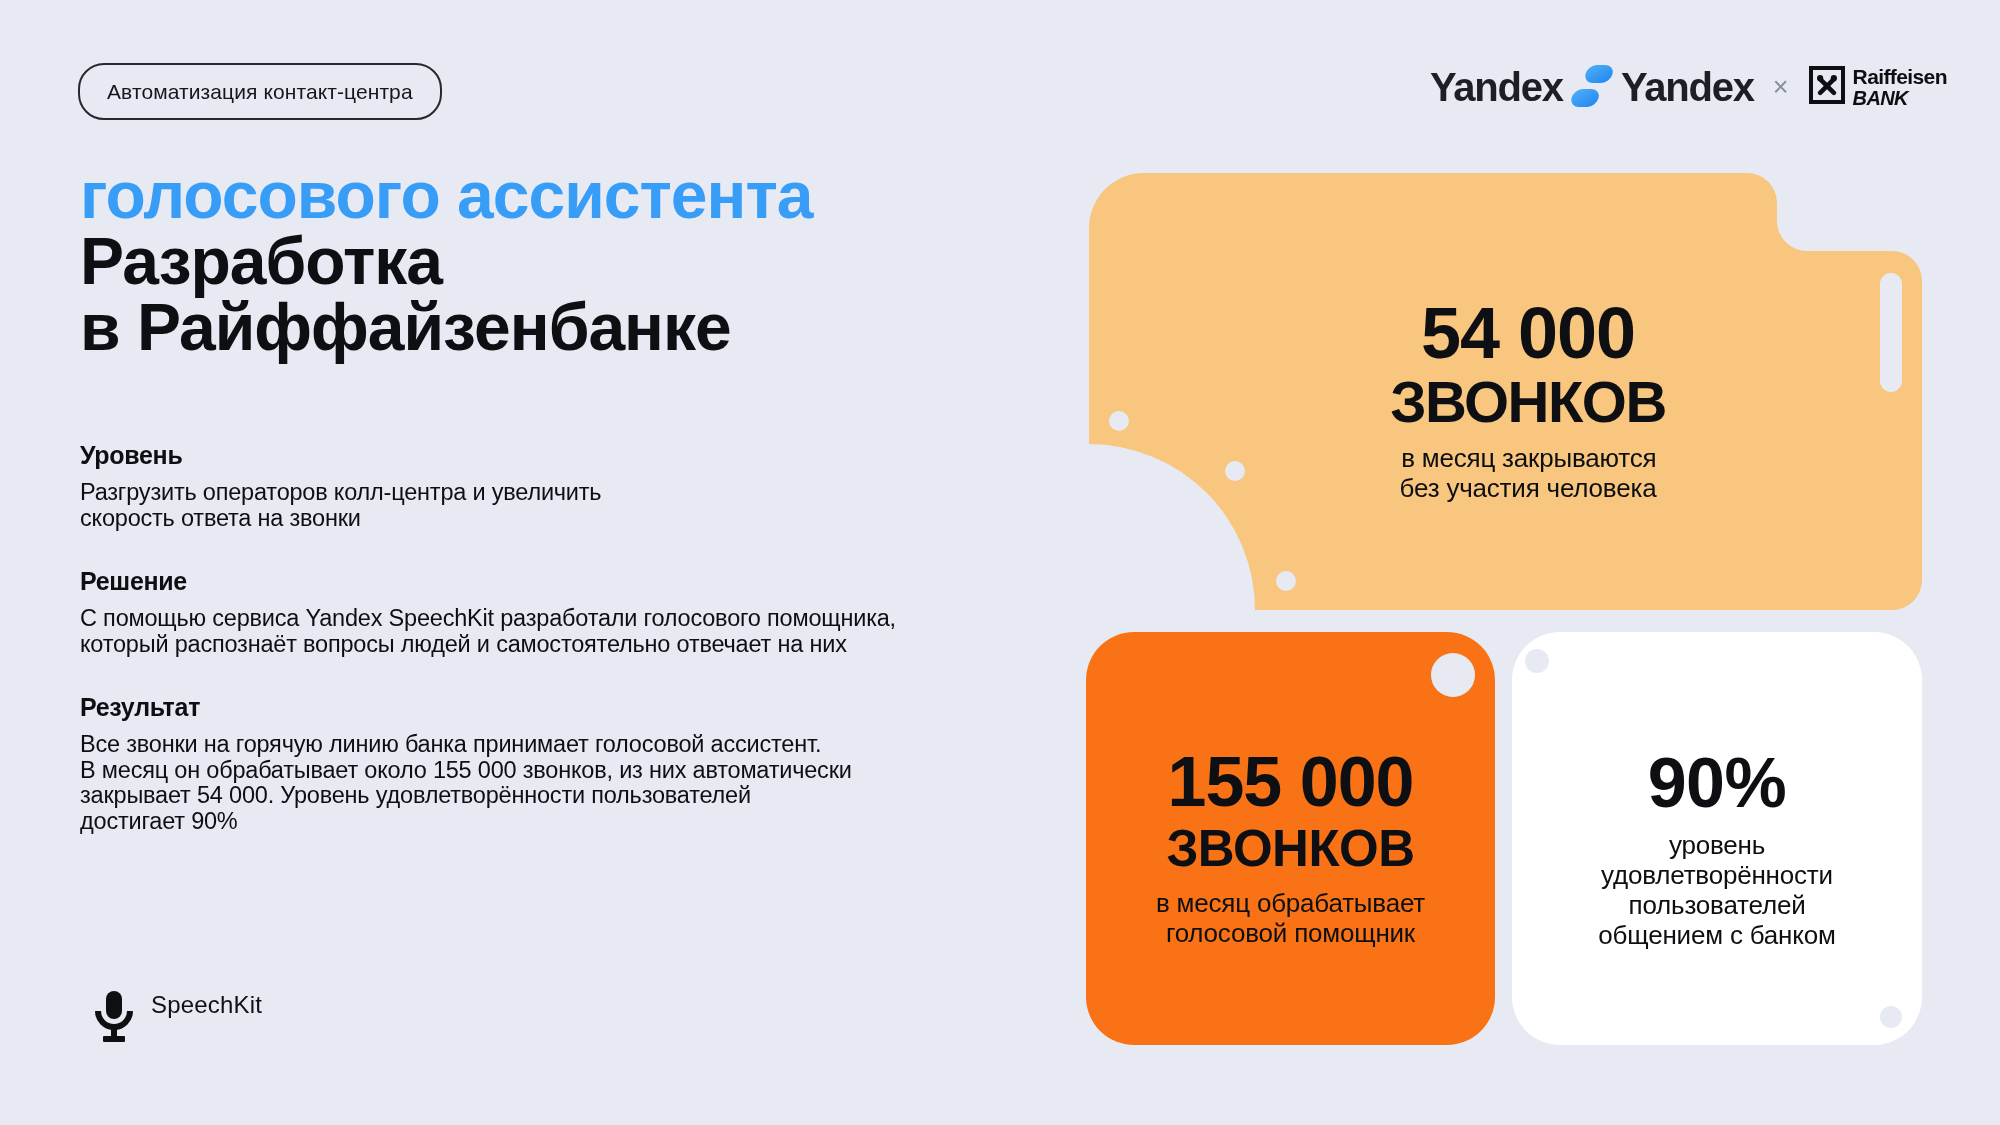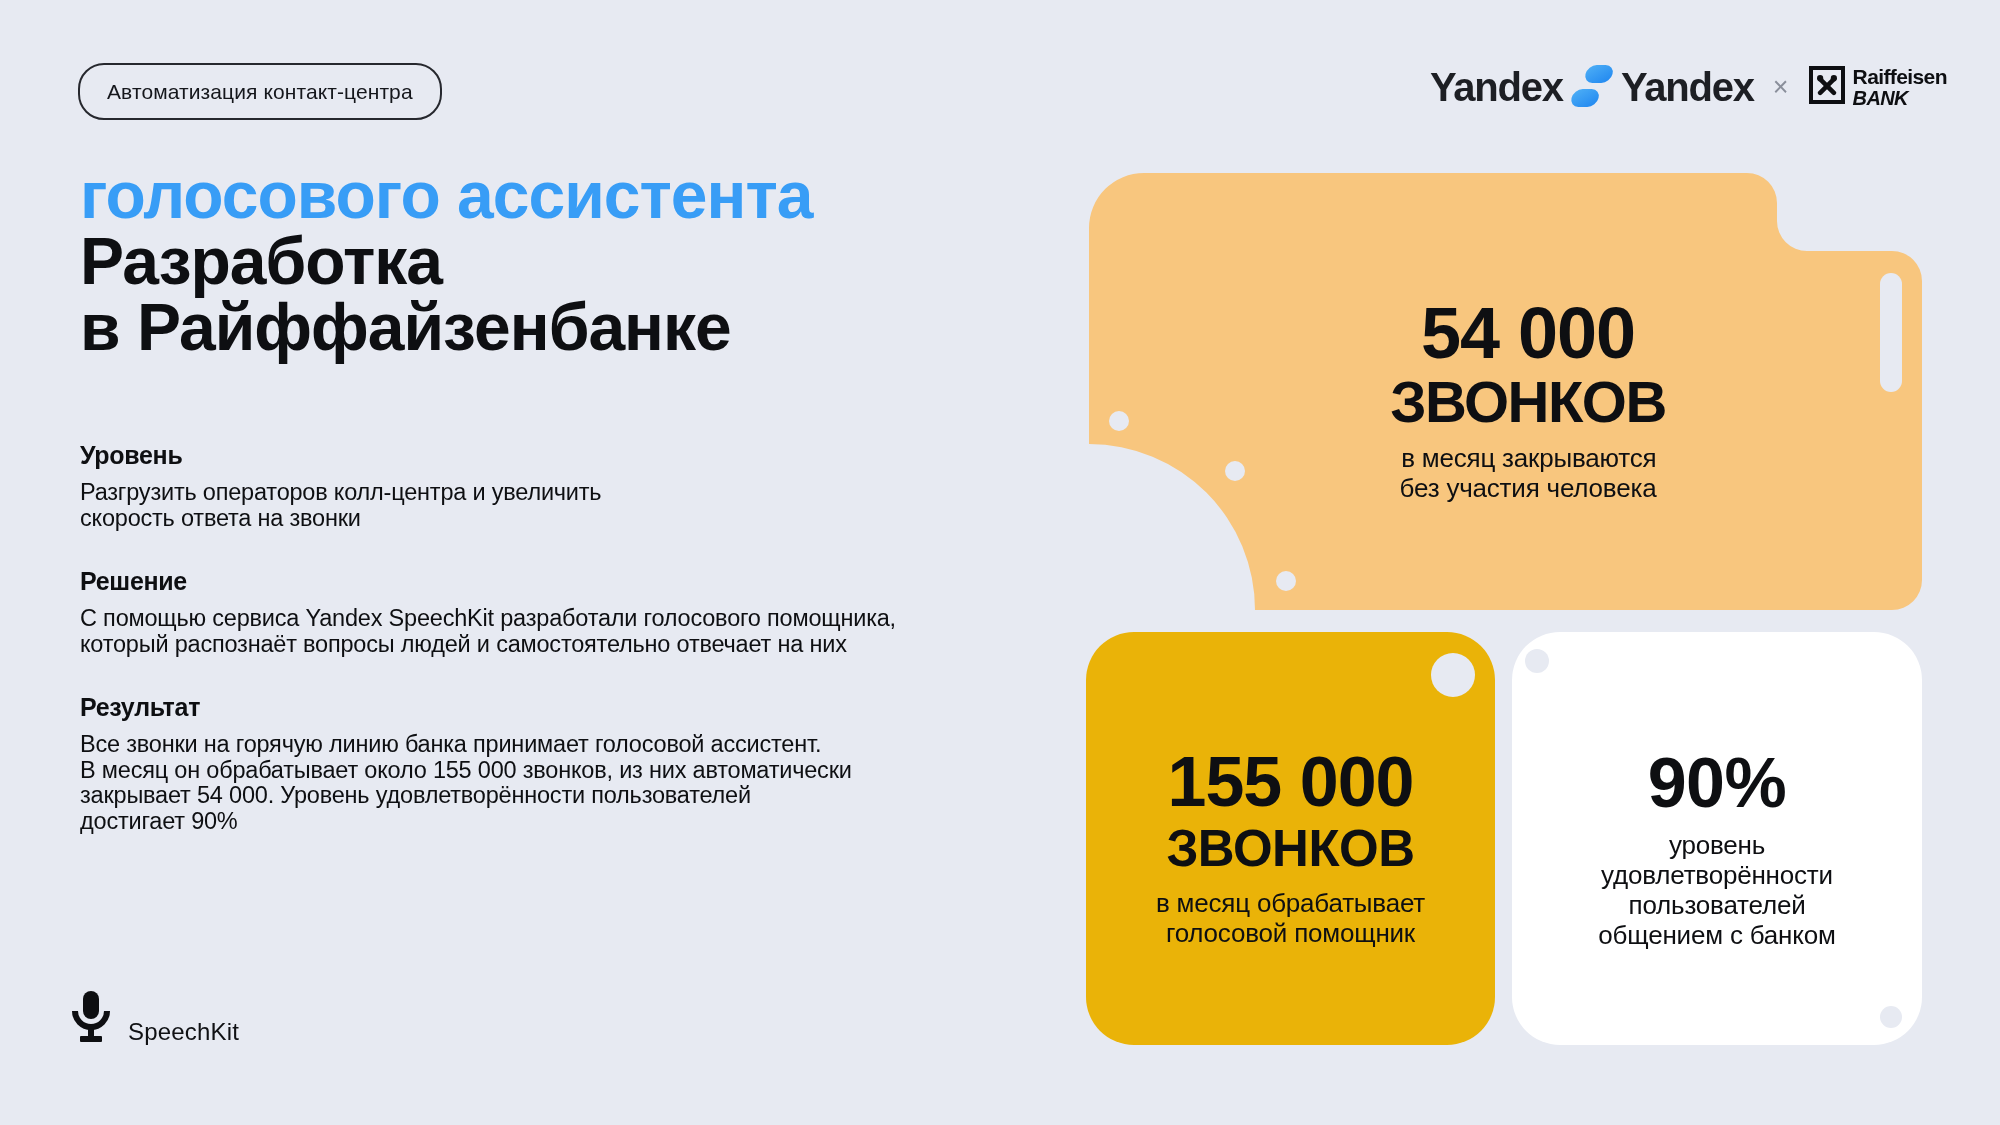--- a/index.html
+++ b/index.html
@@ -36,38 +36,38 @@
   .title { position:absolute; left:80px; top:162px; margin:0; font-size:66px; line-height:66px; font-weight:bold; letter-spacing:-1px; }
   .title .t-line { display:block; }
   .title .accent { color:#389DF6; }
 
   
   .sections { position:absolute; left:80px; top:441px; width:920px; }
   .sections h3 { margin:0 0 11px 0; font-size:25px; line-height:28px; font-weight:bold; letter-spacing:-0.3px; }
   .sections p  { margin:0 0 36px 0; font-size:23.5px; line-height:25.5px; letter-spacing:-0.2px; white-space:pre-line; }
 
   
-  .speechkit { position:absolute; left:72px; top:991px; display:flex; align-items:flex-end; }
+  .speechkit { position:absolute; left:95px; top:991px; display:flex; align-items:flex-start; }
   .speechkit .sk-label { font-size:24px; letter-spacing:0.2px; margin-left:18px; color:#101114; }
 
   
   .stat-orange { position:absolute; left:1089px; top:173px; width:833px; height:437px; }
   .stat-orange svg.shape { position:absolute; left:0; top:0; }
   .orange-content {
     position:absolute; left:45px; top:0; width:788px; height:437px;
     display:flex; flex-direction:column; align-items:center; padding-top:124px;
   }
   .o-value { font-size:72px; line-height:72px; font-weight:bold; letter-spacing:-1px; }
   .o-unit  { font-size:58px; line-height:58px; font-weight:bold; letter-spacing:-1.5px; margin-top:4px; }
   .o-caption { font-size:26px; line-height:30px; margin-top:12px; text-align:right; white-space:pre-line; letter-spacing:-0.2px; }
 
   
   .card { position:absolute; top:632px; height:413px; border-radius:48px; }
   .card-content { width:100%; height:100%; display:flex; flex-direction:column; align-items:center; }
-  .card.blue  { left:1086px; width:409px; background:#eab308; }
+  .card.blue  { left:1086px; width:409px; background:#f97316; }
   .card.white { left:1512px; width:410px; background:#FFFFFF; }
   .card.blue  .card-content { padding-top:115px; }
   .card.white .card-content { padding-top:116px; }
   .b-value { font-size:70px; line-height:70px; font-weight:bold; letter-spacing:-1px; }
   .b-unit  { font-size:51px; line-height:51px; font-weight:bold; letter-spacing:-0.5px; margin-top:6px; }
   .b-caption { font-size:26px; line-height:30px; margin-top:14px; text-align:center; white-space:pre-line; letter-spacing:-0.2px; }
   .w-value { font-size:70px; line-height:70px; font-weight:bold; letter-spacing:-0.5px; }
   .w-caption { font-size:26px; line-height:30px; margin-top:12px; text-align:center; white-space:pre-line; letter-spacing:-0.2px; }
   .circle { position:absolute; border-radius:50%; background:#E7EAF2; }
   .circle-tr { width:44px; height:44px; left:345px; top:21px; }

